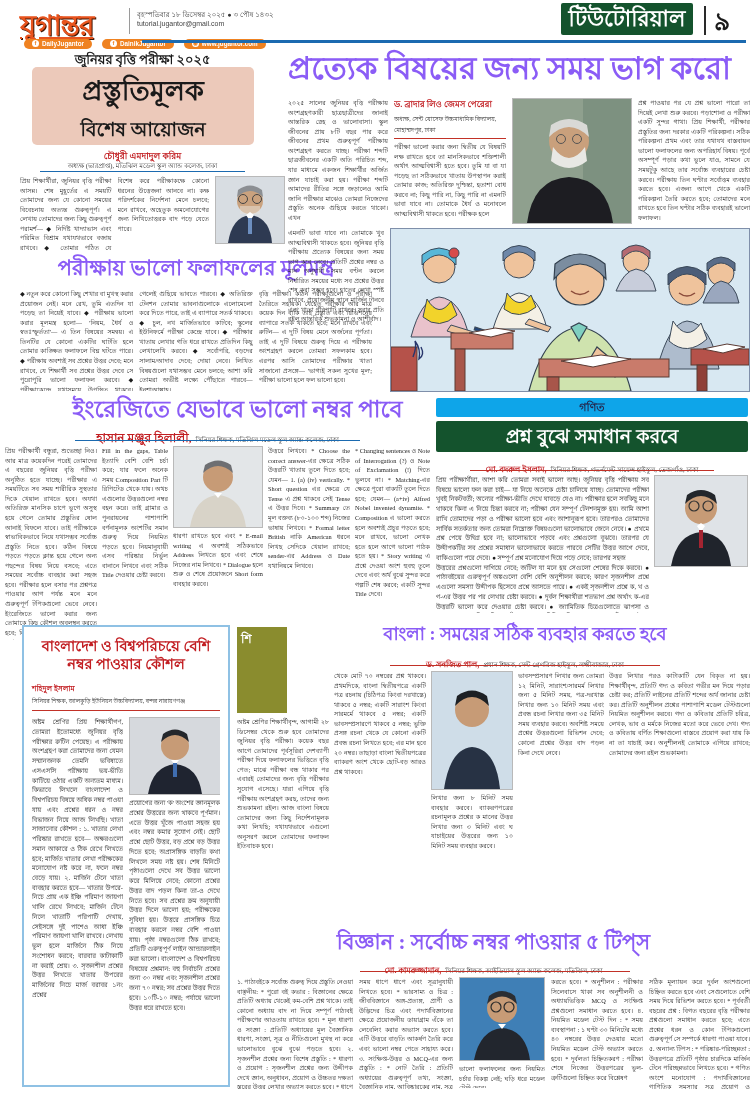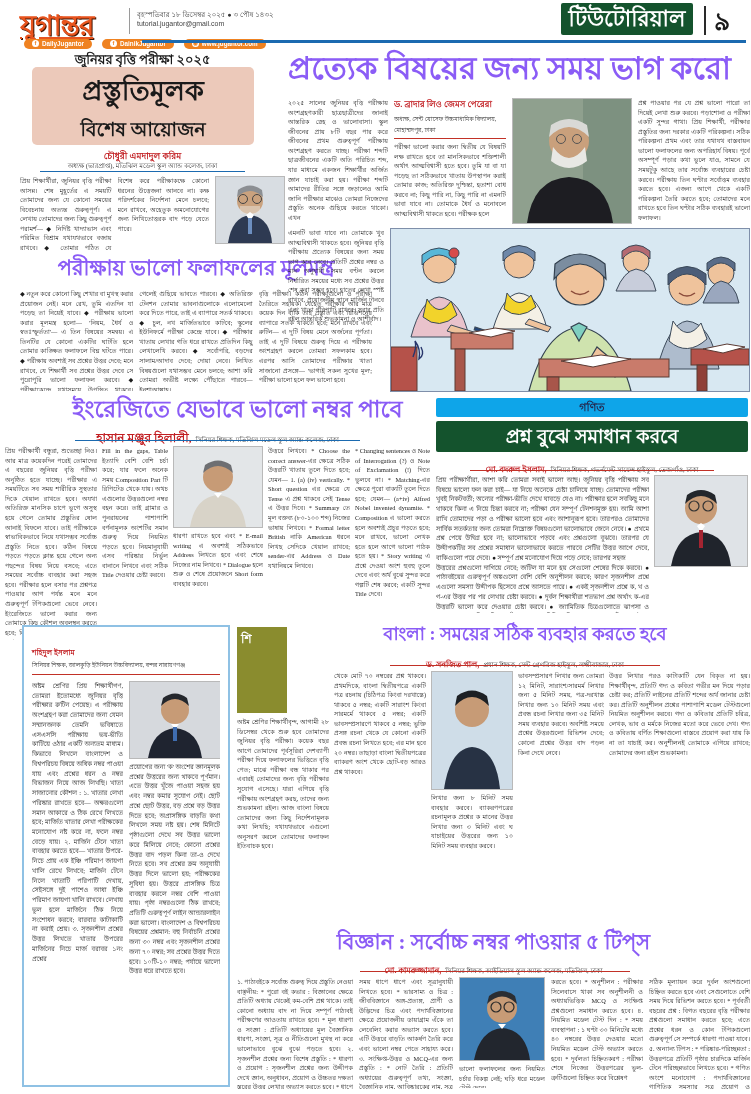--- a/index.html
+++ b/index.html
@@ -253,20 +253,21 @@
           <path d="M12 117 q6 -40 28 -42 q24 2 28 42 z" fill="#273244"></path>
         </svg>
       </div>
       <div class="bt" style="margin-top:3px;height:130px;">লিখার জন্য ৮ মিনিট সময় ব্যবহার করবে। ব্যাকরণপত্রের রচনামূলক প্রশ্নের ক মানের উত্তর লিখার জন্য ৩ মিনিট এবং ঘ যাচাইয়ের উত্তরের জন্য ১০ মিনিট সময় ব্যবহার করবে।</div>
     </div>
     <div class="bt" style="width:86px;flex:none;">ভাবসম্প্রসারণ লিখার জন্য তোমরা ১২ মিনিট, সারাংশ/সারমর্ম লিখার জন্য ৫ মিনিট সময়, পত্র-দরখাস্ত লিখার জন্য ১০ মিনিট সময় এবং প্রবন্ধ রচনা লিখার জন্য ৩৫ মিনিট সময় ব্যবহার করবে। অবশিষ্ট সময়ে প্রশ্নের উত্তরগুলো রিভিশন দেবে; কোনো প্রশ্নের উত্তর বাদ পড়ল কিনা দেখে নেবে।</div>
     <div class="col bt">উত্তর লিখার পরও কাটাকাটি যেন বিকৃত না হয়। শিক্ষার্থীবৃন্দ, প্রতিটি গদ্য ও কবিতা গভীর মন দিয়ে পড়ার চেষ্টা কর; প্রতিটি লাইনের প্রতিটি শব্দের অর্থ জানার চেষ্টা কর। প্রতিটি অনুশীলন প্রশ্নের পাশাপাশি মডেল টেস্টগুলো নিয়মিত অনুশীলন করবে। গদ্য ও কবিতার প্রতিটি চরিত্র, লেখক, ভাব ও মর্মকে নিজের মতো করে ভেবে দেখ। গদ্য ও কবিতায় বর্ণিত শিক্ষাগুলো বাস্তবে প্রয়োগ করা যায় কি না তা যাচাই কর। অনুশীলনই তোমাকে এগিয়ে রাখবে; তোমাদের জন্য রইল শুভকামনা।</div>
   </div>
 
   <div class="abs bluebox" style="left:22px;top:625px;width:208px;height:462px;box-sizing:border-box;padding:10px 8px;overflow:hidden;">
+    <div class="ctr name-red" style="font-size:14.5px;font-weight:bold;line-height:1.25;">বাংলাদেশ ও বিশ্বপরিচয়ে বেশি নম্বর পাওয়ার কৌশল</div>
     <div style="margin-top:10px;">
       <div class="name-red" style="font-size:7.5px;">শহিদুল ইসলাম</div>
       <div style="font-size:6px;color:#333;margin:1px 0 3px 0;">সিনিয়র শিক্ষক, জালকুড়ি ইউনিয়ন উচ্চবিদ্যালয়, বন্দর নারায়ণগঞ্জ</div>
       <div class="rule-red"></div>
     </div>
     <div class="cols" style="margin-top:6px;height:372px;gap:6px;">
       <div class="col bt" style="font-size:6.4px;">অষ্টম শ্রেণির প্রিয় শিক্ষার্থীগণ, তোমরা ইতোমধ্যে জুনিয়র বৃত্তি পরীক্ষার রুটিন পেয়েছ। এ পরীক্ষায় অংশগ্রহণ করা তোমাদের জন্য যেমন সম্মানজনক তেমনি ভবিষ্যতে এসএসসি পরীক্ষায় ভয়-ভীতি কাটিয়ে ওঠার একটি অন্যতম মাধ্যম। কিভাবে লিখলে বাংলাদেশ ও বিশ্বপরিচয় বিষয়ে অধিক নম্বর পাওয়া যায় এবং প্রশ্নের ধরন ও নম্বর বিভাজন নিয়ে আজ লিখছি। খাতা সাজানোর কৌশল : ১. খাতার লেখা পরিষ্কার রাখতে হবে— অক্ষরগুলো সমান আকারে ও ঠিক রেখে লিখতে হবে; মার্জিত খাতার লেখা পরীক্ষকের মনোযোগ নষ্ট করে না, ফলে নম্বর বেড়ে যায়। ২. মার্জিন টেনে খাতা ব্যবহার করতে হবে— খাতার উপরে-নিচে প্রায় এক ইঞ্চি পরিমাণ জায়গা খালি রেখে লিখবে; মার্জিন টেনে নিলে খাতাটি পরিপাটি দেখায়, সেইসঙ্গে দুই পাশেও আধা ইঞ্চি পরিমাণ জায়গা খালি রাখবে। লেখায় ভুল হলে মার্জিনে ঠিক নিয়ে সংশোধন করবে; বারবার কাটাকাটি না করাই শ্রেয়। ৩. সৃজনশীল প্রশ্নের উত্তর লিখতে খাতার উপরের মার্জিনের নিচে মার্জ বরাবর ১নং প্রশ্নের</div>
       <div class="col" style="overflow:hidden;">
         <div class="photo" style="width:90px;height:76px;">
           <svg width="90" height="76" viewBox="0 0 90 76">

